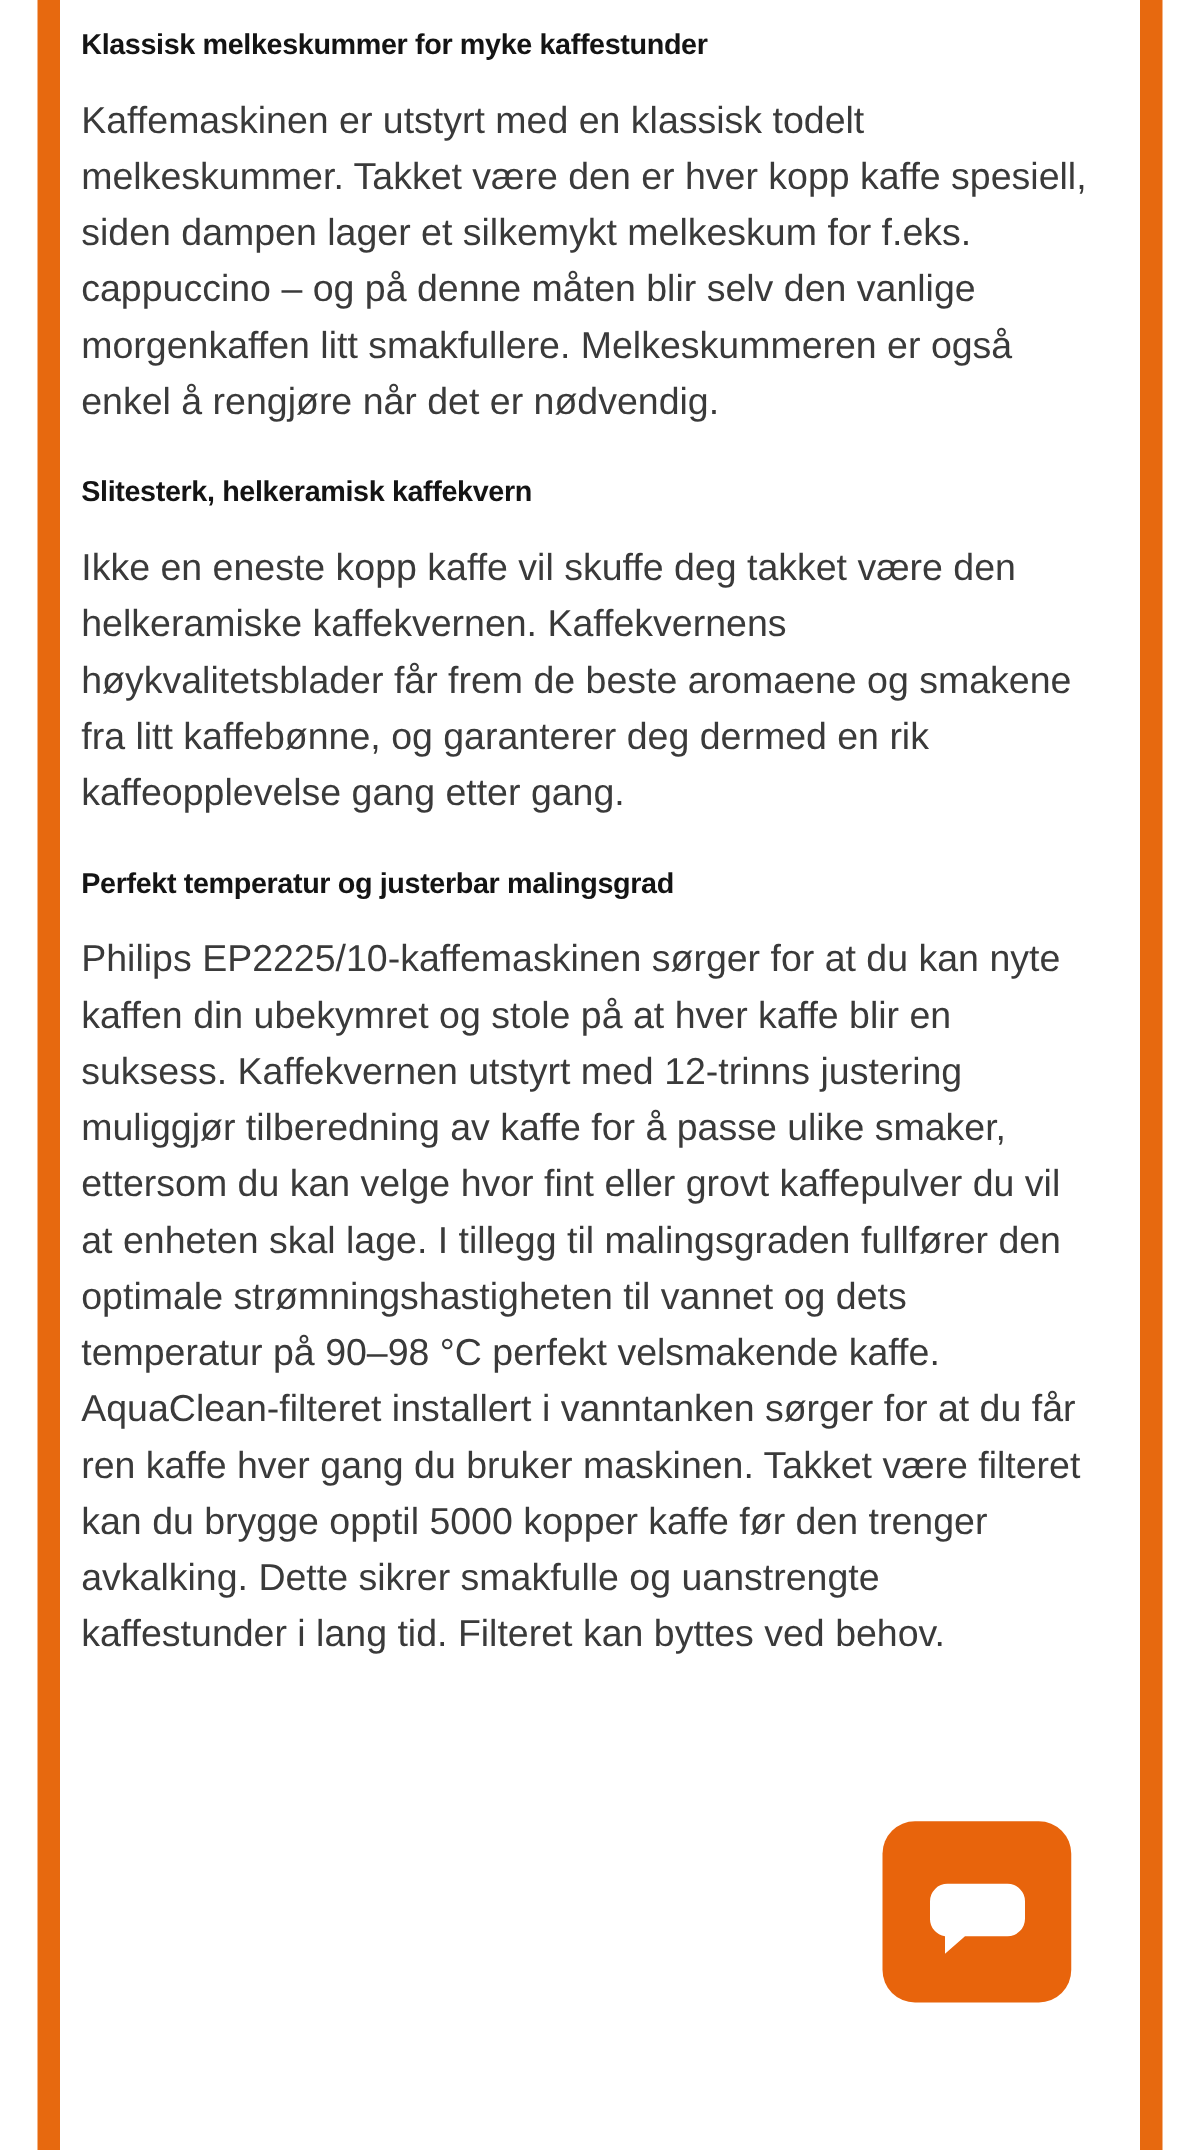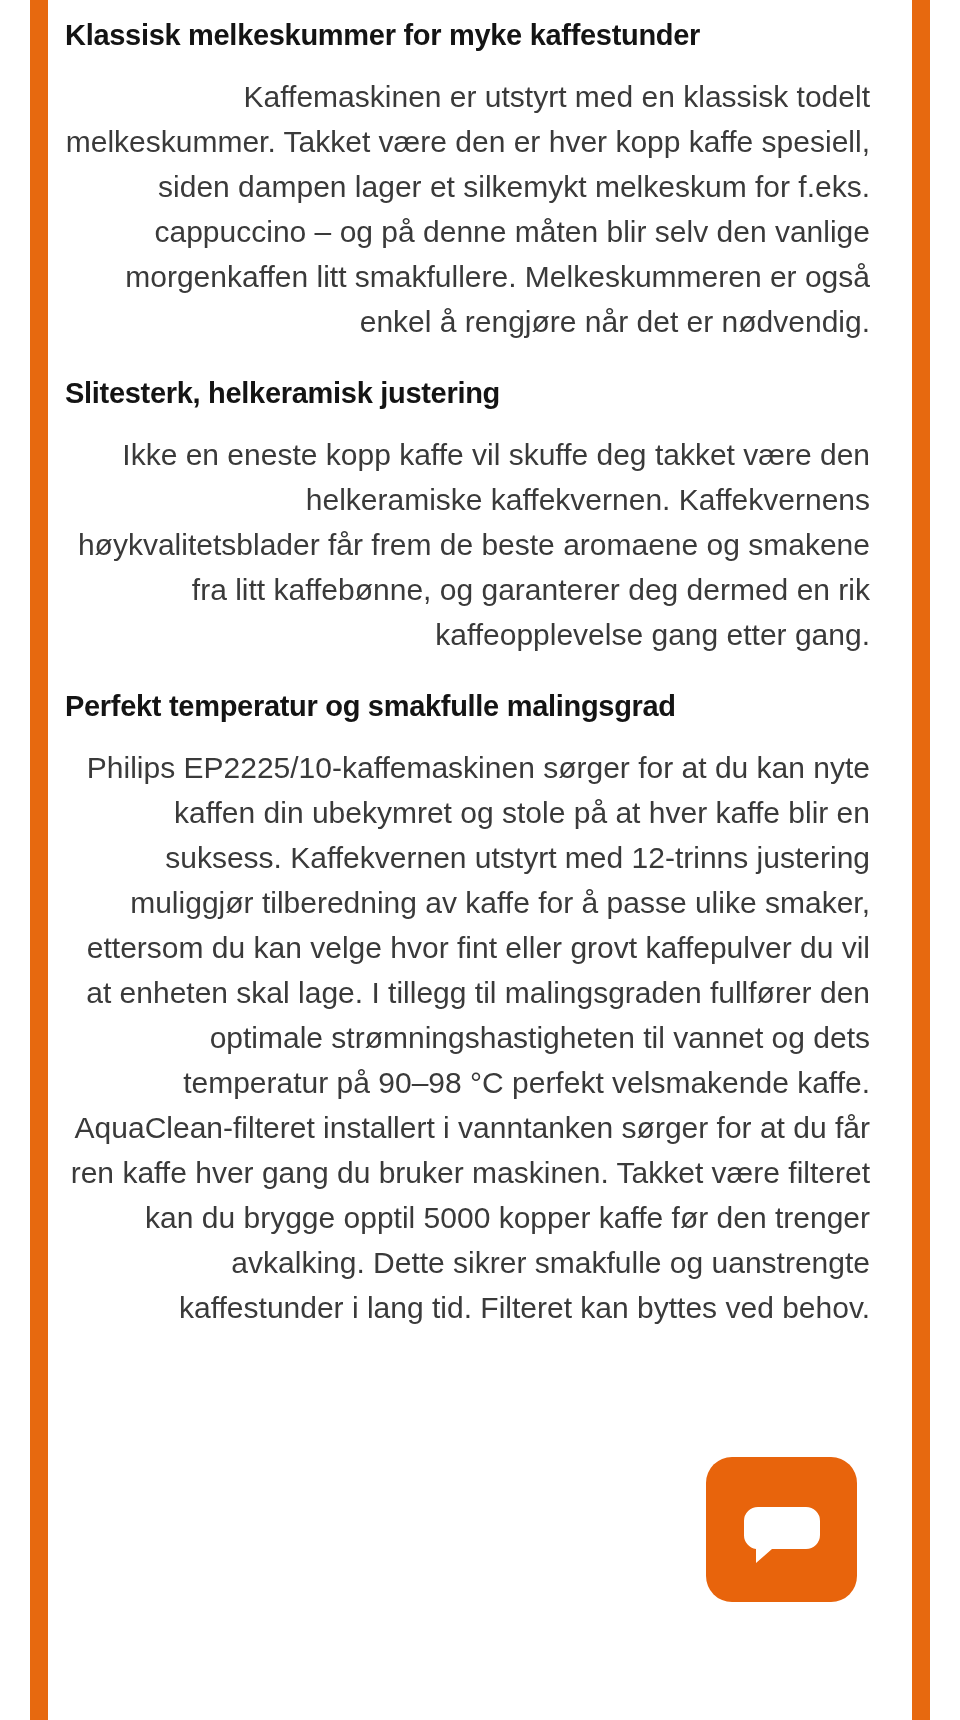--- a/index.html
+++ b/index.html
@@ -26,33 +26,33 @@
 
   .content {
     position: absolute;
     left: 65px;
     top: 0;
     width: 805px;
     padding-top: 16px;
     color: #3a3a3a;
   }
   .content h2 {
-    font-size: 29px;
+    font-size: 23px;
     line-height: 38px;
     font-weight: 800;
     letter-spacing: -0.3px;
     color: #141414;
     margin: 30px 0 20px 0;
   }
   .content section:first-child h2 { margin-top: 0; }
   .content p {
     font-size: 30px;
     line-height: 45px;
     margin: 0;
-    text-align: right;
+    text-align: left;
   }
 
   .chat-button {
     position: absolute;
     right: 103px;
     bottom: 118px;
     width: 151px;
     height: 145px;
     background: #e8640c;
     border: none;
@@ -75,26 +75,26 @@
 <div class="edge-bar right"></div>
 
 <main class="content">
 
   <section>
     <h2>Klassisk melkeskummer for myke kaffestunder</h2>
     <p>Kaffemaskinen er utstyrt med en klassisk todelt melkeskummer. Takket være den er hver kopp kaffe spesiell, siden dampen lager et silkemykt melkeskum for f.eks. cappuccino – og på denne måten blir selv den vanlige morgenkaffen litt smakfullere. Melkeskummeren er også enkel å rengjøre når det er nødvendig.</p>
   </section>
 
   <section>
-    <h2>Slitesterk, helkeramisk justering</h2>
+    <h2>Slitesterk, helkeramisk kaffekvern</h2>
     <p>Ikke en eneste kopp kaffe vil skuffe deg takket være den helkeramiske kaffekvernen. Kaffekvernens høykvalitetsblader får frem de beste aromaene og smakene fra litt kaffebønne, og garanterer deg dermed en rik kaffeopplevelse gang etter gang.</p>
   </section>
 
   <section>
-    <h2>Perfekt temperatur og smakfulle malingsgrad</h2>
+    <h2>Perfekt temperatur og justerbar malingsgrad</h2>
     <p>Philips EP2225/10-kaffemaskinen sørger for at du kan nyte kaffen din ubekymret og stole på at hver kaffe blir en suksess. Kaffekvernen utstyrt med 12-trinns justering muliggjør tilberedning av kaffe for å passe ulike smaker, ettersom du kan velge hvor fint eller grovt kaffepulver du vil at enheten skal lage. I tillegg til malingsgraden fullfører den optimale strømningshastigheten til vannet og dets temperatur på 90–98 °C perfekt velsmakende kaffe.</p>
   </section>
 
   <section>
     <p>AquaClean-filteret installert i vanntanken sørger for at du får ren kaffe hver gang du bruker maskinen. Takket være filteret kan du brygge opptil 5000 kopper kaffe før den trenger avkalking. Dette sikrer smakfulle og uanstrengte kaffestunder i lang tid. Filteret kan byttes ved behov.</p>
   </section>
 
 </main>
 
 <button class="chat-button" aria-label="Chat">

